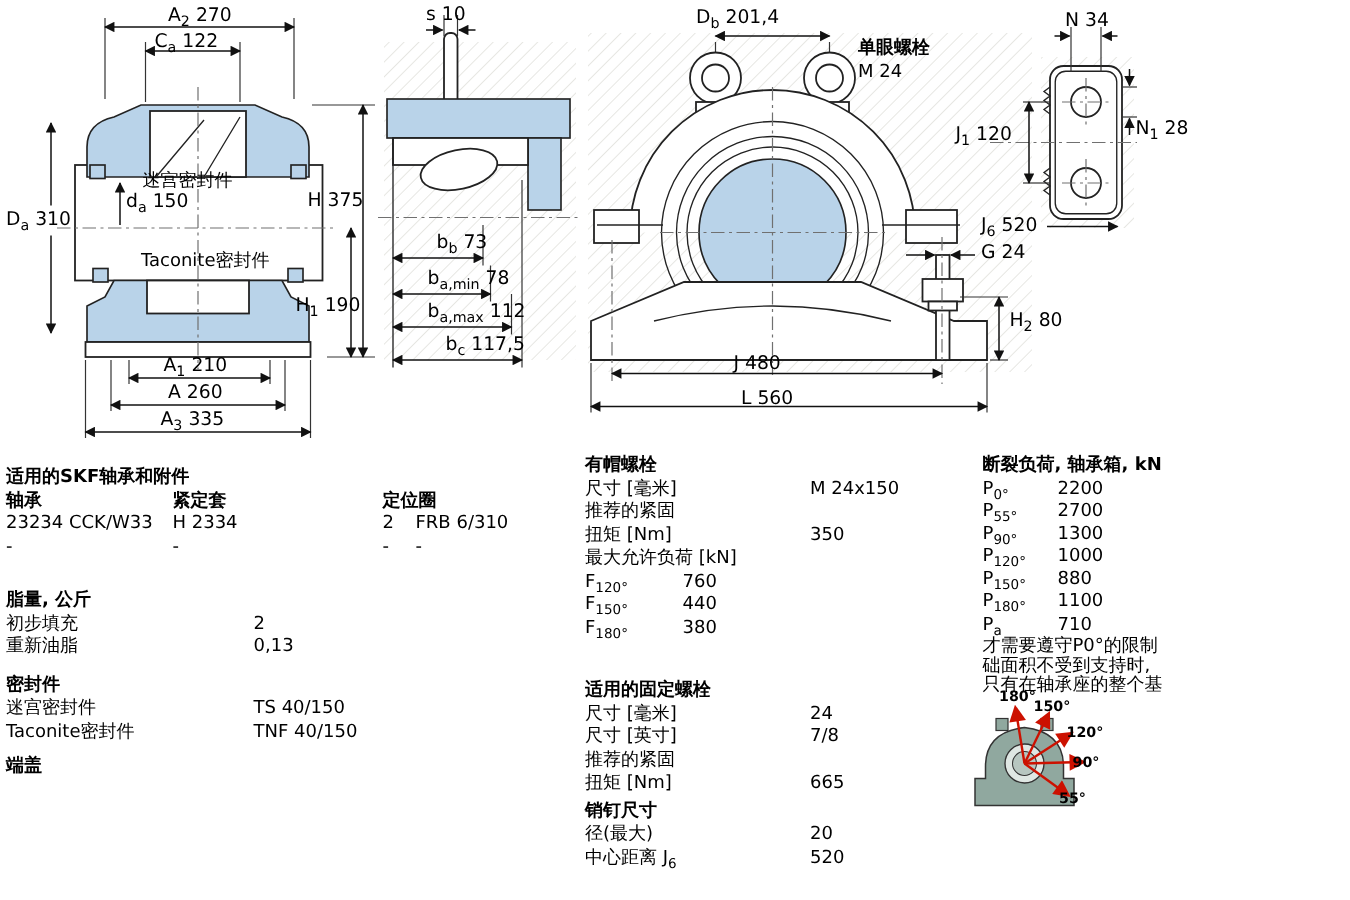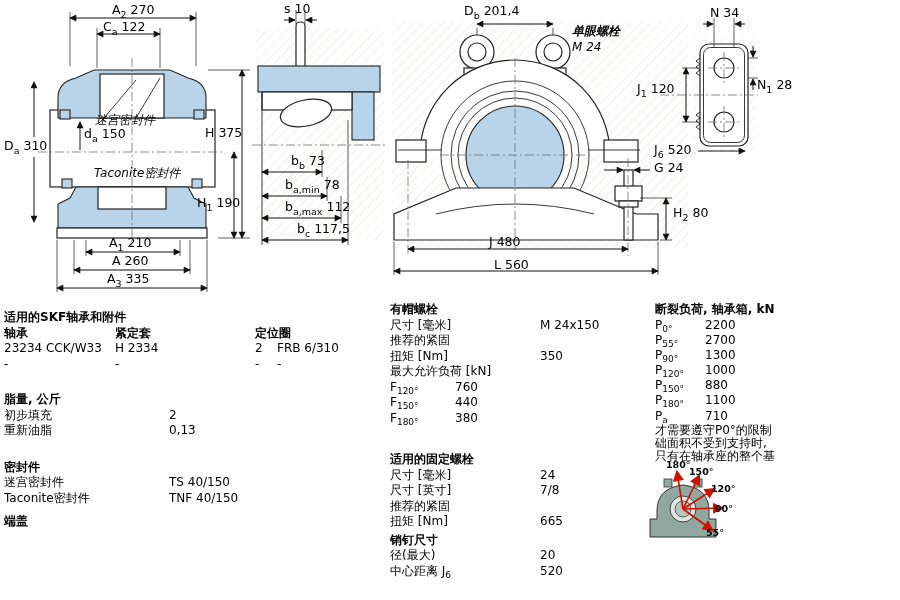--- a/index.html
+++ b/index.html
@@ -9,38 +9,38 @@
   }
   svg{position:absolute;left:0;top:0;}
   .dl{stroke:#111;stroke-width:1;fill:none;}
   .ext{stroke:#333;stroke-width:0.8;fill:none;}
   .cl{stroke:#707070;stroke-width:0.8;fill:none;stroke-dasharray:9 3 2 3;}
   .out{fill:#fff;stroke:#222;stroke-width:1.2;}
   .thin{fill:none;stroke:#222;stroke-width:0.9;}
   .secf{fill:#b9d3e9;stroke:#222;stroke-width:1.1;}
   .dim{position:absolute;font-size:12.5px;line-height:14px;white-space:nowrap;}
   .dim sub{font-size:9.5px;}
-  .draw-label{position:absolute;font-size:12px;line-height:14px;white-space:nowrap;font-style:italic;}
+  .draw-label{position:absolute;font-size:12px;line-height:14px;white-space:nowrap;}
   .bold{font-weight:bold;}
   .col{position:absolute;font-size:12px;}
   .title{font-weight:bold;line-height:15.5px;white-space:nowrap;}
   .r{position:relative;height:15.5px;line-height:15.5px;white-space:nowrap;}
   .pr{position:relative;height:15.2px;line-height:15.2px;white-space:nowrap;}
   .a0{position:absolute;left:0;top:0;}
   .a50{position:absolute;left:50px;top:0;}
   .a65{position:absolute;left:65px;top:0;}
   .a111{position:absolute;left:111px;top:0;}
   .a150{position:absolute;left:150px;top:0;}
   .a165{position:absolute;left:165px;top:0;}
   .a251{position:absolute;left:251px;top:0;}
   .a273{position:absolute;left:273px;top:0;}
   .r sub,.pr sub{font-size:9px;}
   .note{line-height:13px;white-space:nowrap;}
   .ang{position:absolute;font-size:9.5px;font-weight:bold;white-space:nowrap;}
-  .gap20{margin-top:20px;}.gap17{margin-top:21px;}.gap8{margin-top:8px;}
+  .gap20{margin-top:20px;}.gap17{margin-top:10px;}.gap8{margin-top:8px;}
   .gap9{margin-top:26px;}.gap3{margin-top:3px;}
 </style>
 </head>
 <body>
 
 <svg width="900" height="300">
   <defs>
     <marker id="ar" viewBox="0 0 10 10" refX="9" refY="5" markerWidth="9" markerHeight="7" orient="auto-start-reverse">
       <path d="M0,0 L10,5 L0,10 z" fill="#111"></path>
     </marker>

